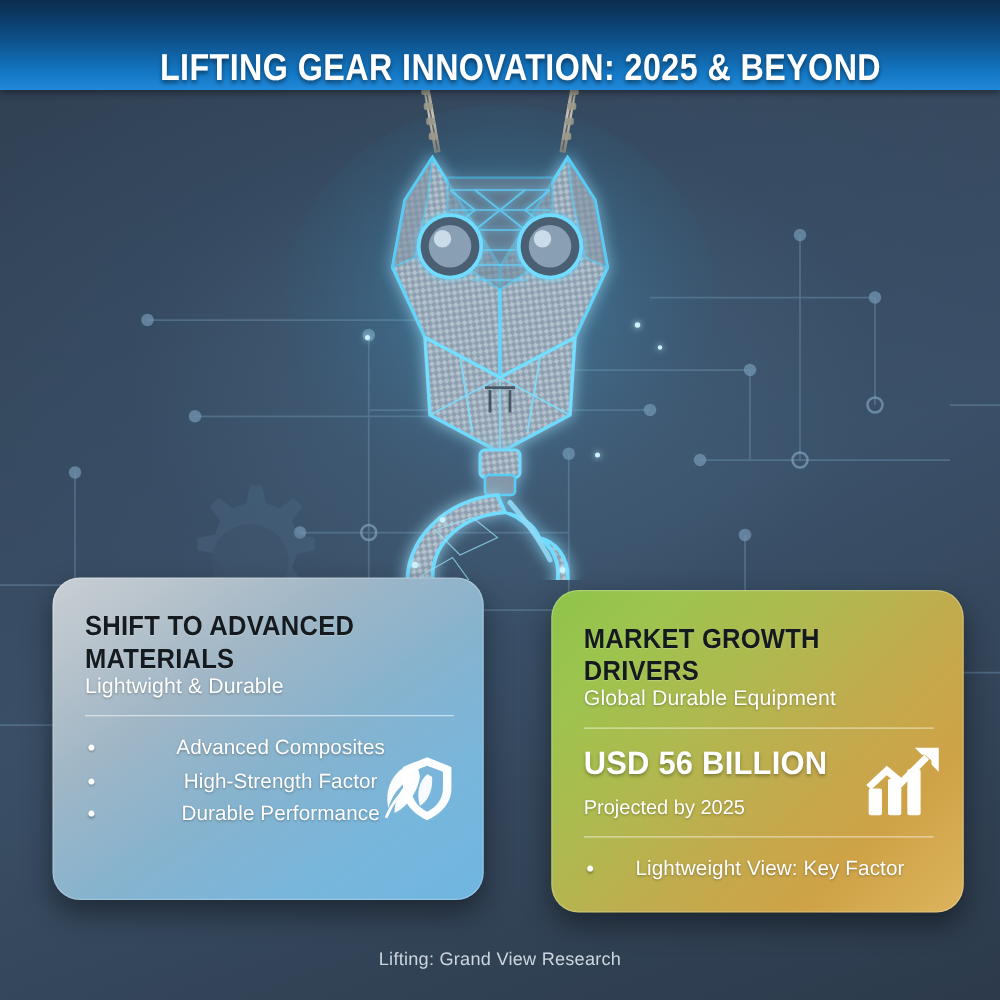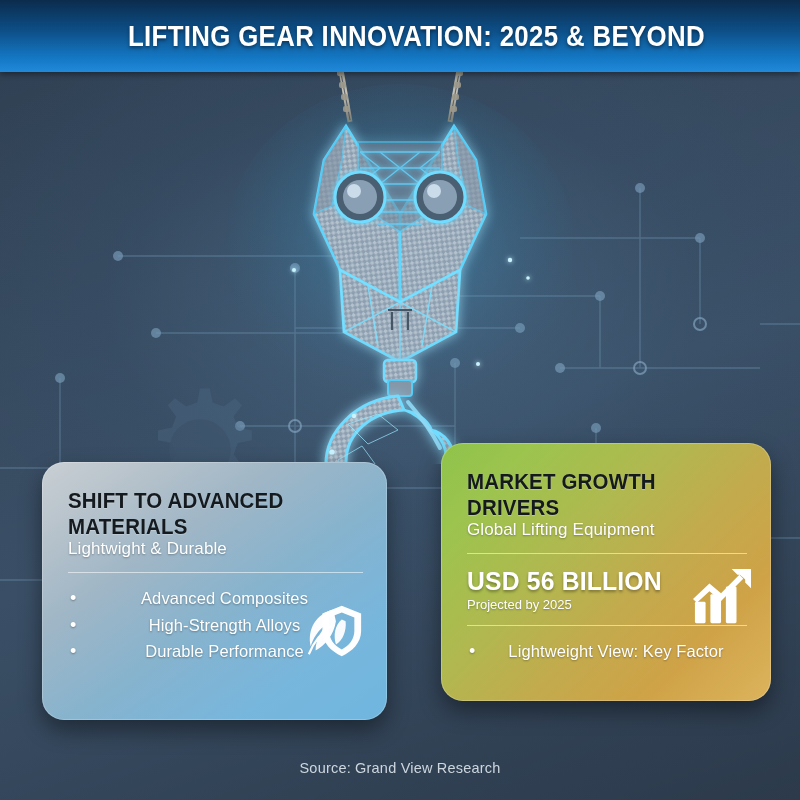--- a/index.html
+++ b/index.html
@@ -15,21 +15,21 @@
     background:
       radial-gradient(ellipse 620px 420px at 400px 300px, rgba(86,126,160,0.42) 0%, rgba(60,92,122,0.16) 48%, rgba(0,0,0,0) 78%),
       linear-gradient(160deg,#2f3f52 0%, #36495e 32%, #3a4f66 55%, #2c3a4b 100%);
     overflow:hidden;
   }
 
   
   .header {
     position:absolute; left:0; top:0; width:800px; height:72px;
     background:linear-gradient(180deg,#0b2c4d 0%, #0d4e86 42%, #1479c6 82%, #2189da 100%);
-    display:flex; align-items:center; justify-content:center;
+    display:flex; align-items:flex-end; justify-content:center;
     box-shadow:0 2px 6px rgba(0,0,0,0.45);
     z-index:6;
     padding-left:32px;
   }
   .header-title {
     color:#ffffff;
     font-size:30px;
     font-weight:bold;
     letter-spacing:0.4px;
     transform:scaleX(0.86);
@@ -53,21 +53,21 @@
     box-shadow:0 10px 22px rgba(0,0,0,0.42), 0 0 0 1px rgba(255,255,255,0.22) inset;
     overflow:hidden;
   }
   .card-inner { position:relative; width:100%; height:100%; padding:26px 24px 18px 26px; }
 
   .card-left {
     left:42px; top:462px; width:345px; height:258px;
     background:linear-gradient(145deg,#c9cfd4 0%, #b9c4cc 14%, #9fb6c6 34%, #86b3ce 56%, #78b6dc 78%, #6fb6e0 100%);
   }
   .card-right {
-    left:441px; top:443px; width:330px; height:258px;
+    left:441px; top:472px; width:330px; height:258px;
     background:linear-gradient(135deg,#8fc34b 0%, #9cc44e 16%, #afb94f 38%, #c2ab4d 58%, #cfa247 78%, #dcb45c 100%);
   }
 
   .card-title {
     color:#151a1f;
     font-size:22px;
     font-weight:bold;
     line-height:1.16;
     letter-spacing:0.2px;
     transform:scaleX(0.93);
@@ -106,22 +106,22 @@
     color:#ffffff;
     font-size:26px;
     font-weight:bold;
     letter-spacing:0.2px;
     transform:scaleX(0.95);
     transform-origin:left center;
     text-shadow:0 2px 3px rgba(0,0,0,0.33);
   }
   .stat-sub {
     color:#ffffff;
-    font-size:13px;
-    margin-top:0;
+    font-size:16px;
+    margin-top:12px;
     text-shadow:0 1px 2px rgba(0,0,0,0.3);
   }
 
   .card-icon { position:absolute; z-index:2; }
   .icon-shield { right:22px; bottom:58px; width:62px; height:62px; }
   .icon-growth { right:18px; bottom:74px; width:62px; height:58px; }
 
   
   .footer {
     position:absolute; left:0; bottom:24px; width:800px;
@@ -366,40 +366,40 @@
     </g>
   </svg>
 
   <div class="card card-left">
     <div class="card-inner">
       <div class="card-title">SHIFT TO ADVANCED MATERIALS</div>
       <div class="card-sub">Lightwight &amp; Durable</div>
       <div class="divider"></div>
       <ul class="bullets">
         <li>Advanced Composites</li>
-        <li>High-Strength Alloys</li>
+        <li>High-Strength Factor</li>
         <li>Durable Performance</li>
       </ul>
       <svg class="card-icon icon-shield" viewBox="0 0 64 64">
         <g fill="#ffffff">
           <path d="M40 6 L60 14 L60 32 C60 44 51 53 40 58 C29 53 20 44 20 32 L20 14 Z
                    M40 13 L27 18 L27 32 C27 40 32 47 40 51 C48 47 53 40 53 32 L53 18 Z" opacity="0.98"></path>
           <path d="M40 20 C33 26 31 36 34 46 C41 42 45 32 44 22 Z" opacity="0.95"></path>
           <path d="M31 10 C14 14, 4 30, 8 48 C10 40, 16 30, 26 24 C18 32, 13 42, 13 52
                    C22 48, 32 36, 34 22 C33 17, 32 13, 31 10 Z" opacity="0.97"></path>
           <path d="M6 56 C10 46, 18 34, 30 26" stroke="#ffffff" stroke-width="2.2" fill="none"></path>
         </g>
       </svg>
     </div>
   </div>
 
   <div class="card card-right">
     <div class="card-inner">
       <div class="card-title">MARKET GROWTH DRIVERS</div>
-      <div class="card-sub">Global Lifting Equipment</div>
+      <div class="card-sub">Global Durable Equipment</div>
       <div class="divider"></div>
       <div class="big-stat">USD 56 BILLION</div>
       <div class="stat-sub">Projected by 2025</div>
       <div class="divider"></div>
       <ul class="bullets">
         <li>Lightweight View: Key Factor</li>
       </ul>
       <svg class="card-icon icon-growth" viewBox="0 0 64 60">
         <g fill="#ffffff">
           <rect x="4" y="34" width="11" height="22" rx="1.5"></rect>
@@ -408,15 +408,15 @@
           <path d="M2 32 L20 16 L32 26 L54 4 L54 4 Z" opacity="0"></path>
           <path d="M1.5 30 L19 14.5 L31.5 24.5 L52 4.5 L52 12 L58 12 L58 0 L40 0 L45 5 L31 18.5 L19 8.5 L0 25 Z" opacity="0"></path>
           <polygon points="2,31 19,15 31,25 50,6 54,10 31,33 19,23 6,35"></polygon>
           <polygon points="42,0 62,0 62,20 56,14 56,6 48,6"></polygon>
           <polygon points="47,3 61,1 61,15 48,4"></polygon>
         </g>
       </svg>
     </div>
   </div>
 
-  <div class="footer">Source: Grand View Research</div>
+  <div class="footer">Lifting: Grand View Research</div>
 
 </div>
 
 </body></html>

